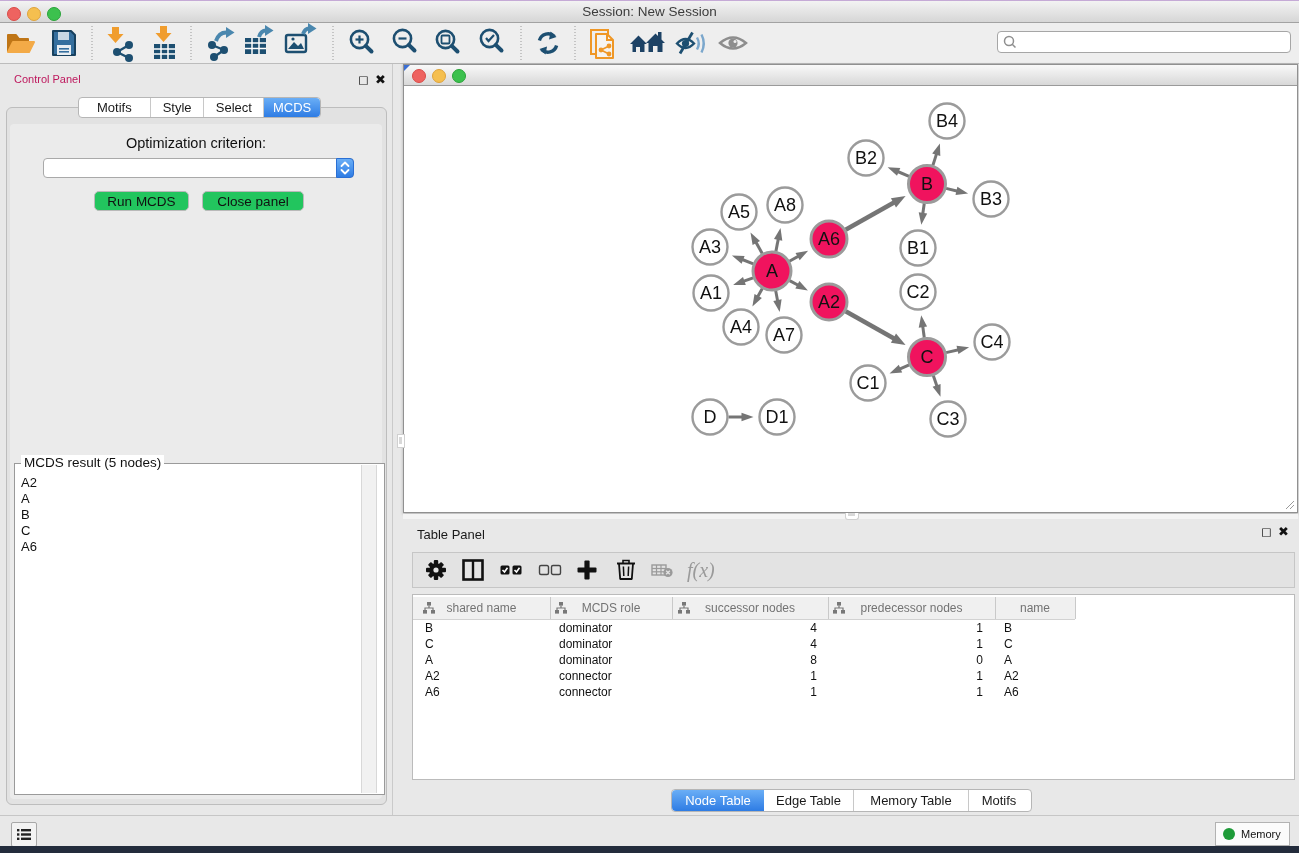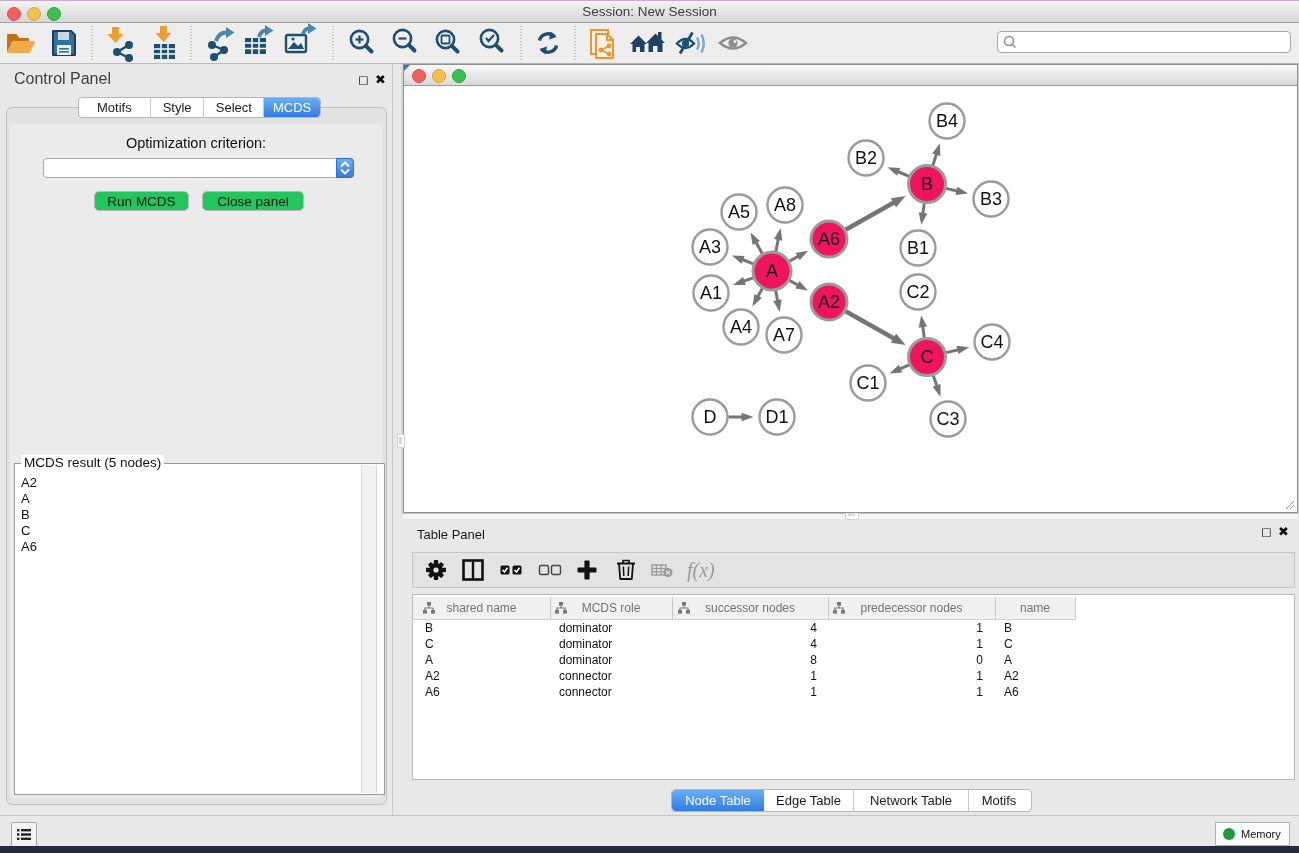--- a/index.html
+++ b/index.html
@@ -12,21 +12,21 @@
     background:linear-gradient(#f3f3f3,#d6d6d6);border-bottom:1px solid #a2a2a2;}
   .tl{width:12px;height:12px;border-radius:50%;top:6px;}
   #titlebar .t1{left:7px;background:#ee6360;border:1px solid #d94c48;}
   #titlebar .t2{left:27px;background:#f5bf4f;border:1px solid #dfa33b;}
   #titlebar .t3{left:47px;background:#3cc14e;border:1px solid #2aa33a;}
   #titletext{left:0;top:0;width:1299px;height:22px;text-align:center;line-height:23px;
     font-size:13.5px;color:#3c3c3c;}
   #toolbar{left:0;top:23px;width:1299px;height:40px;background:#eeeeee;border-bottom:1px solid #bcbcbc;}
   #search{left:997px;top:31px;width:292px;height:20px;background:#fff;border:1px solid #a6a6a6;border-radius:4px;}
   
-  #cp-title{left:14px;top:69px;font-size:16px;color:#404040;height:20px;line-height:20px;}
+  #cp-title{left:14px;top:69px;font-size:11px;color:#be185d;height:20px;line-height:20px;}
   .winbtns{font-size:13px;color:#111;}
   #cp-pane{left:6px;top:107px;width:379px;height:696px;background:#e2e2e2;
      border:1px solid #bdbdbd;border-radius:6px;}
   #cp-inner{left:10px;top:124px;width:372px;height:675px;background:#ebebeb;border-radius:4px;}
   .seg{display:flex;height:19px;background:#fff;border:1px solid #b6b6b6;border-radius:4px;
     font-size:13px;color:#1a1a1a;}
   .seg>div{display:flex;align-items:center;justify-content:center;border-right:1px solid #c8c8c8;}
   .seg>div:last-child{border-right:none;}
   .seg .sel{background:linear-gradient(#6aaef6,#2e7ce4);color:#fff;border-right:none;}
   #cp-tabs{left:78px;top:97px;width:241px;}
@@ -510,21 +510,21 @@
       <span style="left:12px;">A6</span>
       <span style="left:146px;">connector</span>
       <span style="left:260px;width:144px;text-align:right;">1</span>
       <span style="left:420px;width:150px;text-align:right;">1</span>
       <span style="left:591px;">A6</span>
     </div>
 </div>
 <div class="abs seg" id="bt">
   <div class="s1 sel">Node Table</div>
     <div class="s2">Edge Table</div>
-  <div class="s3">Network Table</div>
+  <div class="s3">Memory Table</div>
     <div class="s4">Motifs</div>
 </div>
 
 <div class="abs" id="statusline"></div>
 <div class="abs" id="statusbar"></div>
 <div class="abs" id="listbtn"><svg width="24" height="23" viewBox="0 0 24 23">
   <g fill="#222">
         <rect x="5" y="6" width="2.4" height="2.4"></rect>
         <rect x="9" y="6" width="10" height="2.4"></rect>
   <rect x="5" y="10.3" width="2.4" height="2.4"></rect>

